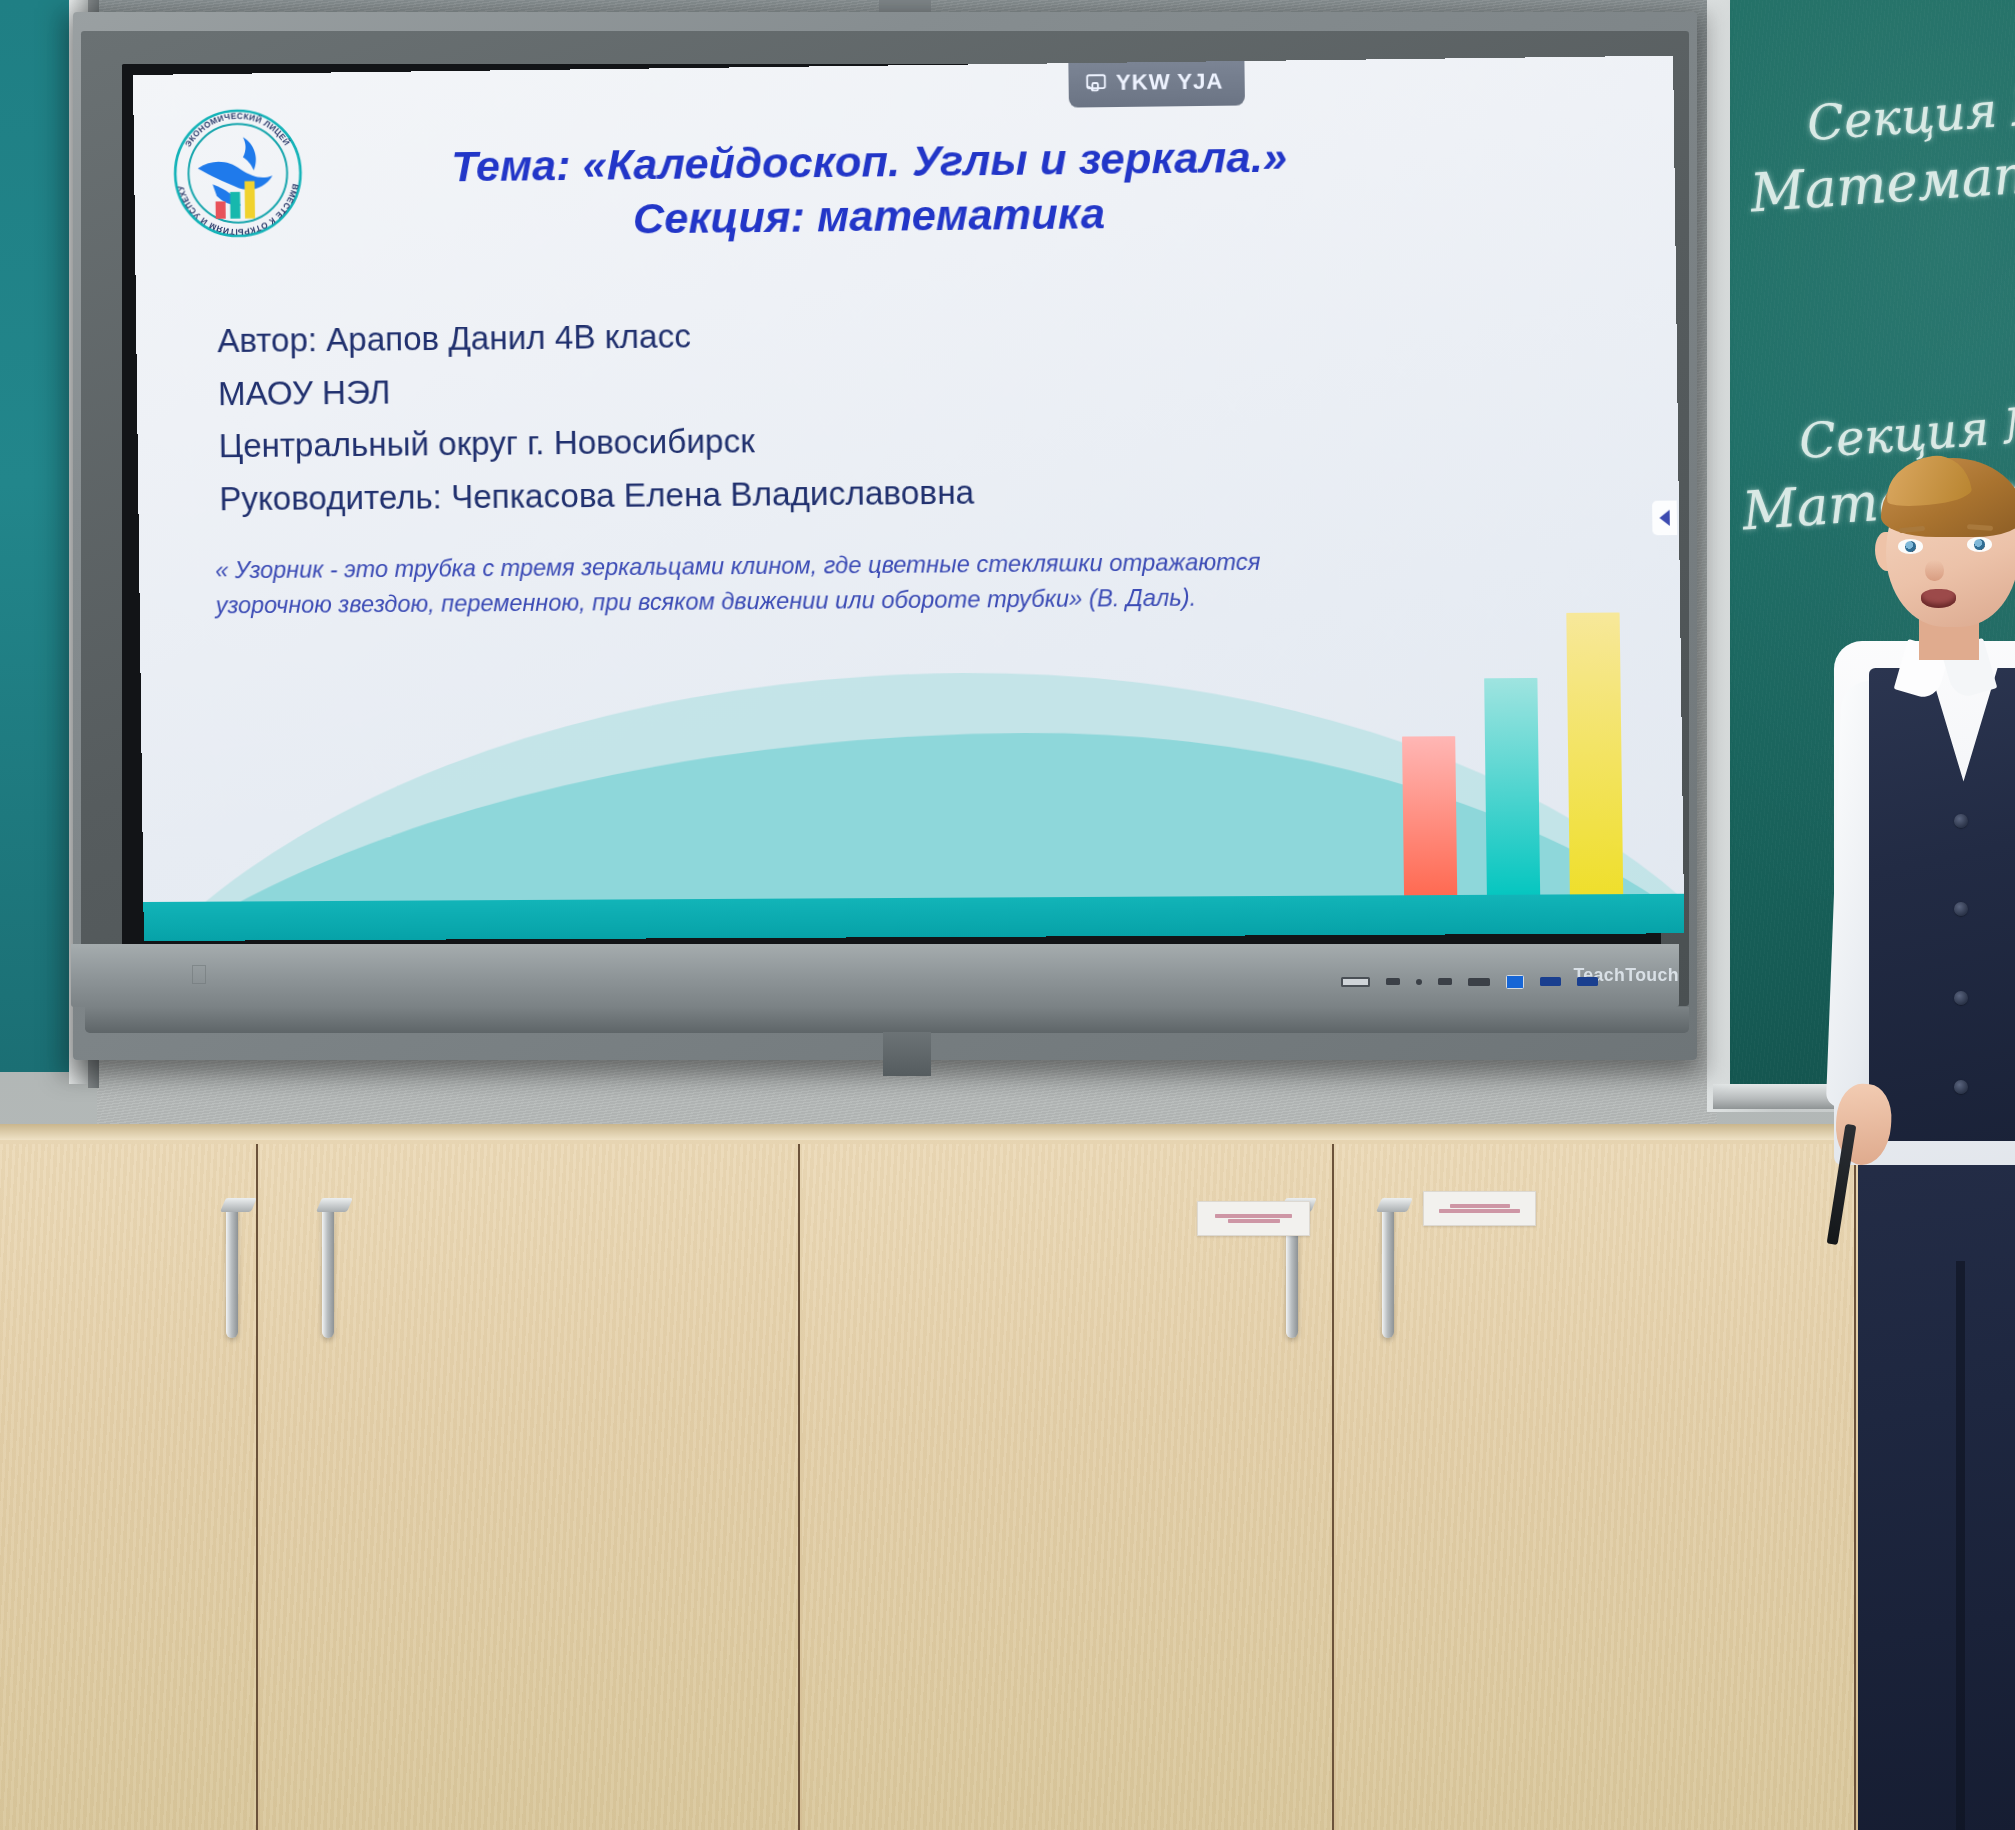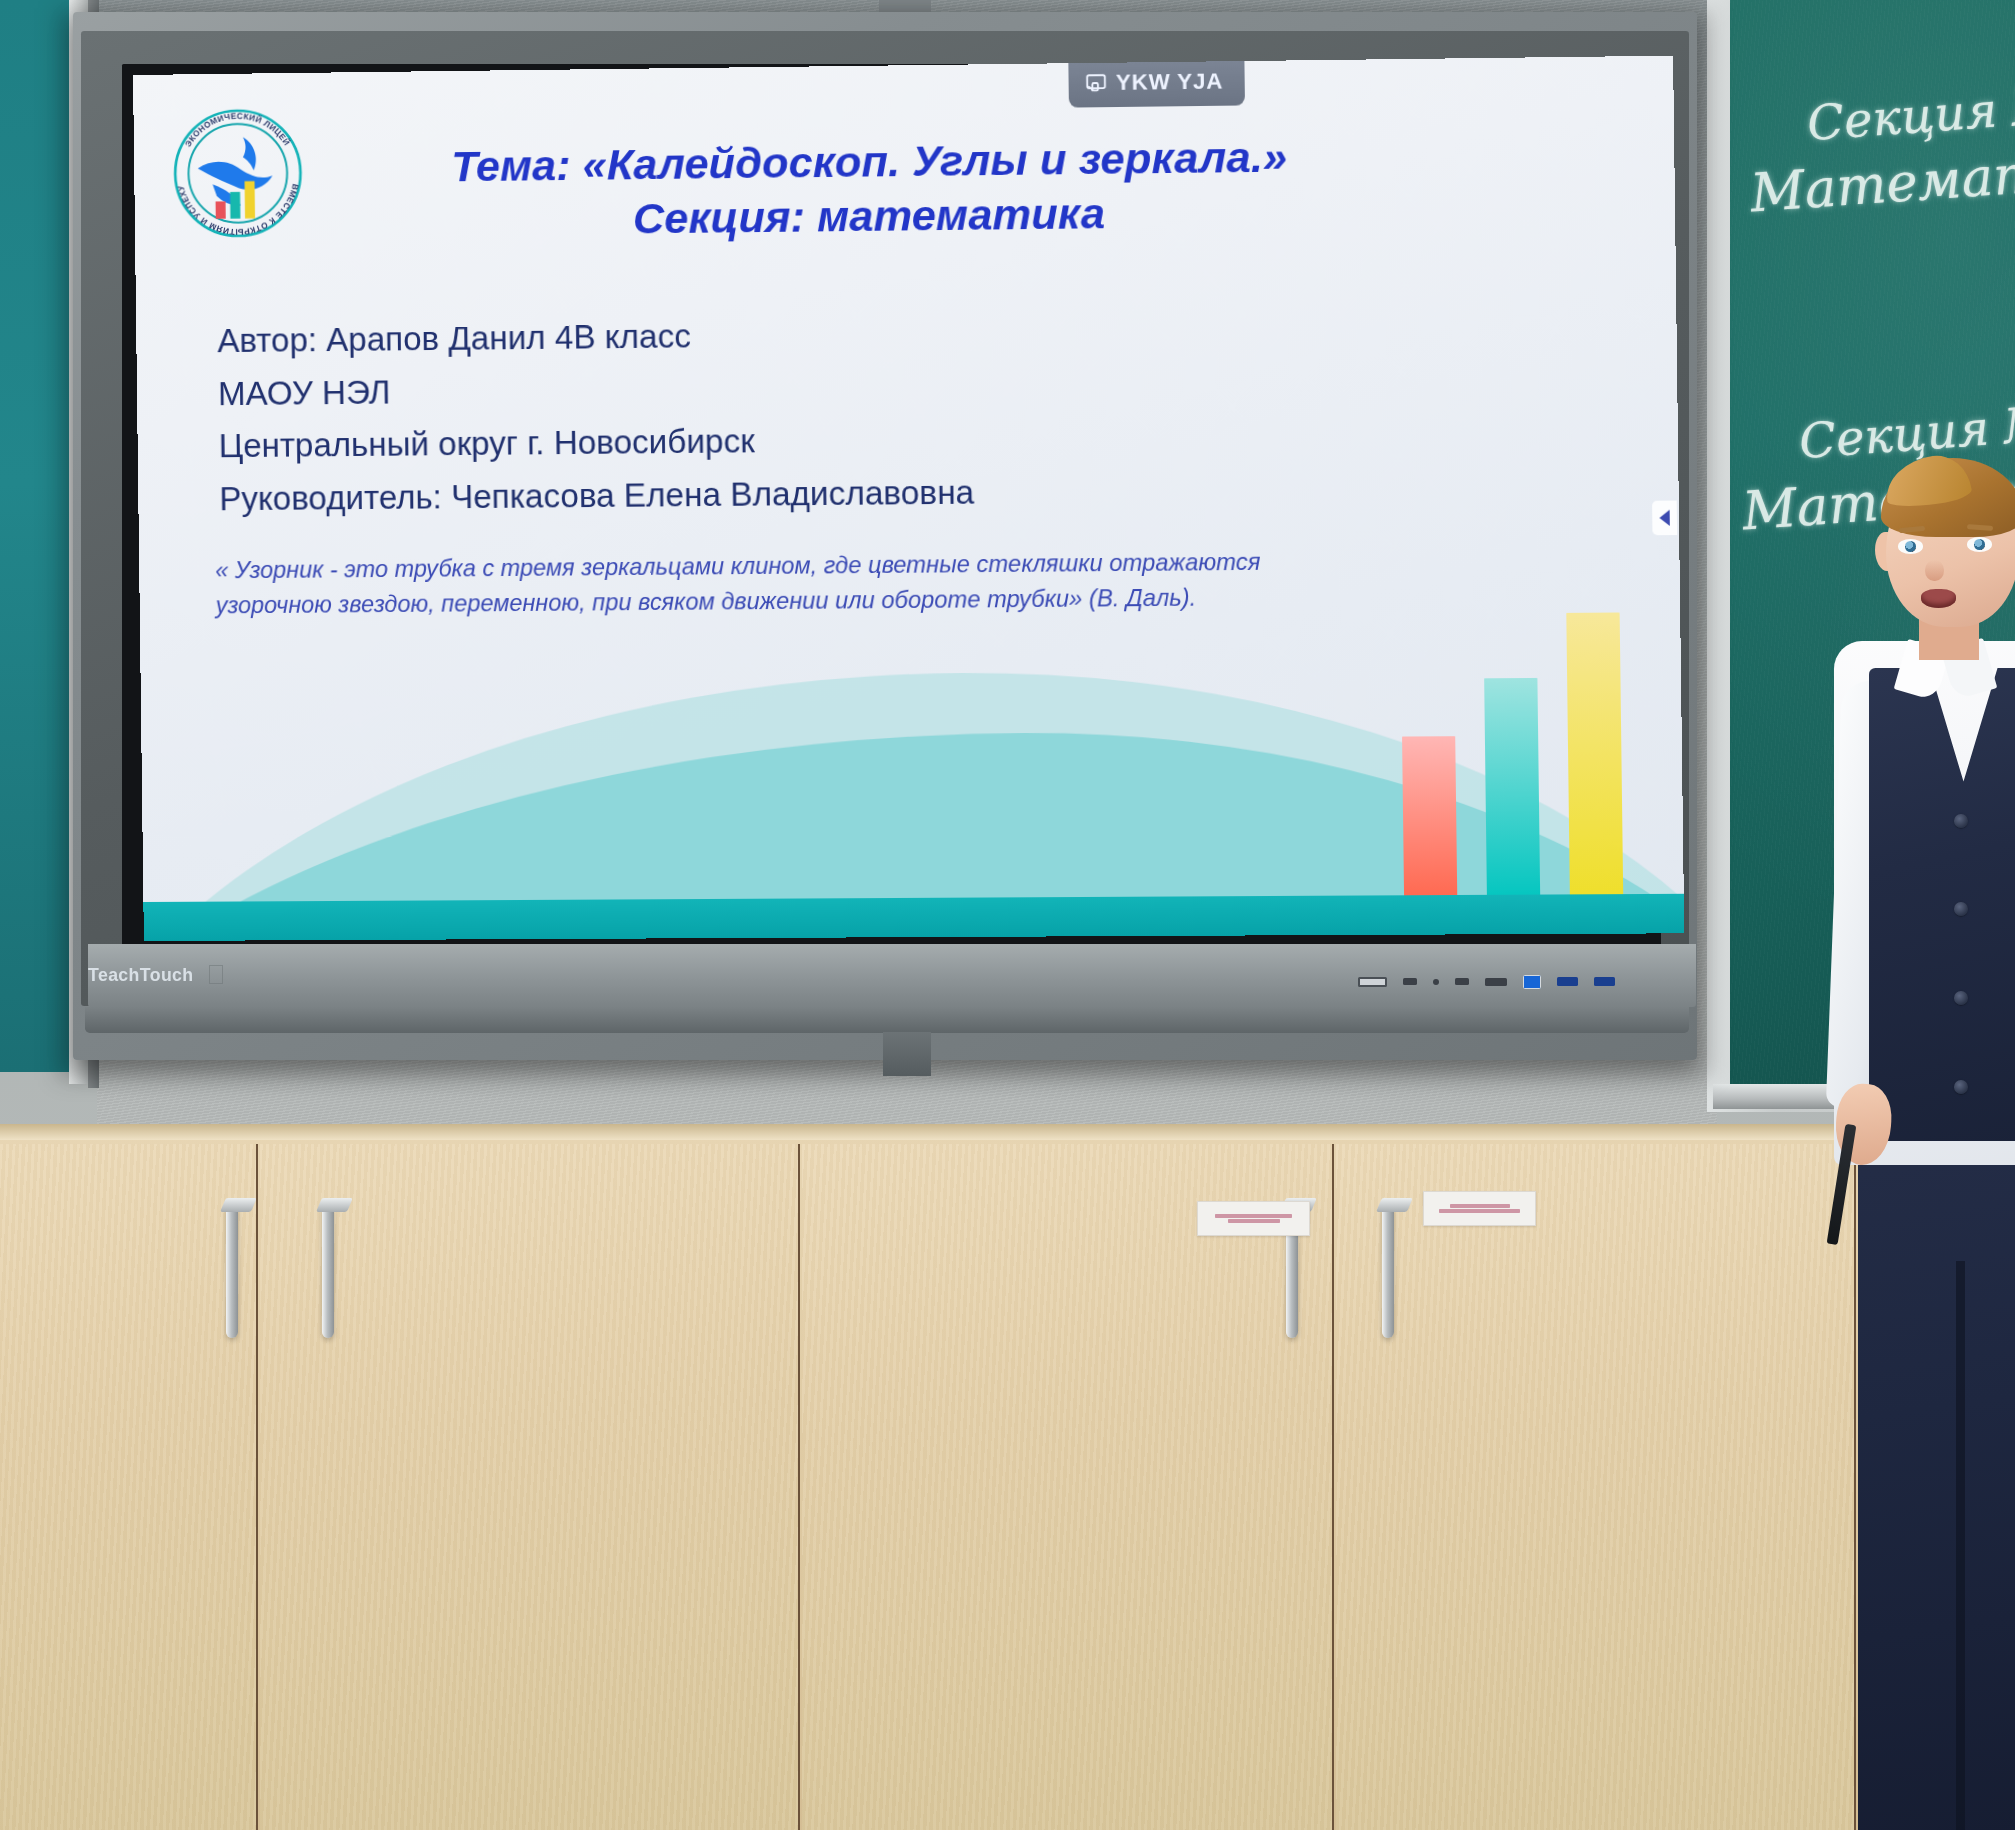--- a/index.html
+++ b/index.html
@@ -130,24 +130,24 @@
     color:#20306e; font-size:33px; line-height:1.52;
   }
   .slide-body div { margin-bottom:2.4px; }
   .slide-quote {
     position:absolute; left:76px; top:479px; width:1153px;
     color:#3b4bb5; font-size:23.4px; font-style:italic; line-height:1.48;
   }
 
   
   .brand-bar {
-    position:absolute; left:88px; top:944px; width:1608px; height:63px;
+    position:absolute; left:71px; top:944px; width:1608px; height:63px;
     background:linear-gradient(180deg,#a5acae,#8d9497 55%,#7b8285);
     border-radius:0 0 3.2px 3.2px;
-    display:flex; align-items:center; justify-content:flex-start;
+    display:flex; align-items:center; justify-content:flex-end;
   }
   .brand-text { color:#d9e0e6; font-size:17.7px; letter-spacing:0.4px; font-weight:600; }
   .brand-left-mark { position:absolute; left:121px; top:21px; display:flex; gap:7.3px; align-items:center; }
   .brand-left-mark span { display:block; width:13.7px; height:18.5px; border:1.6px solid #6f7679; opacity:.55; }
   .ports { position:absolute; right:81px; top:31px; display:flex; gap:16px; align-items:center; }
   .ports i { display:block; background:#3b4047; border-radius:1.6px; }
   .port-oval { width:29px; height:10.5px; border-radius:5.6px; background:#cfd4d8 !important; border:2px solid #4a5056; }
   .port-s { width:13.7px; height:7.3px; }
   .port-xs { width:6.4px; height:6.4px; border-radius:50% !important; }
   .port-m { width:22.6px; height:8px; }

